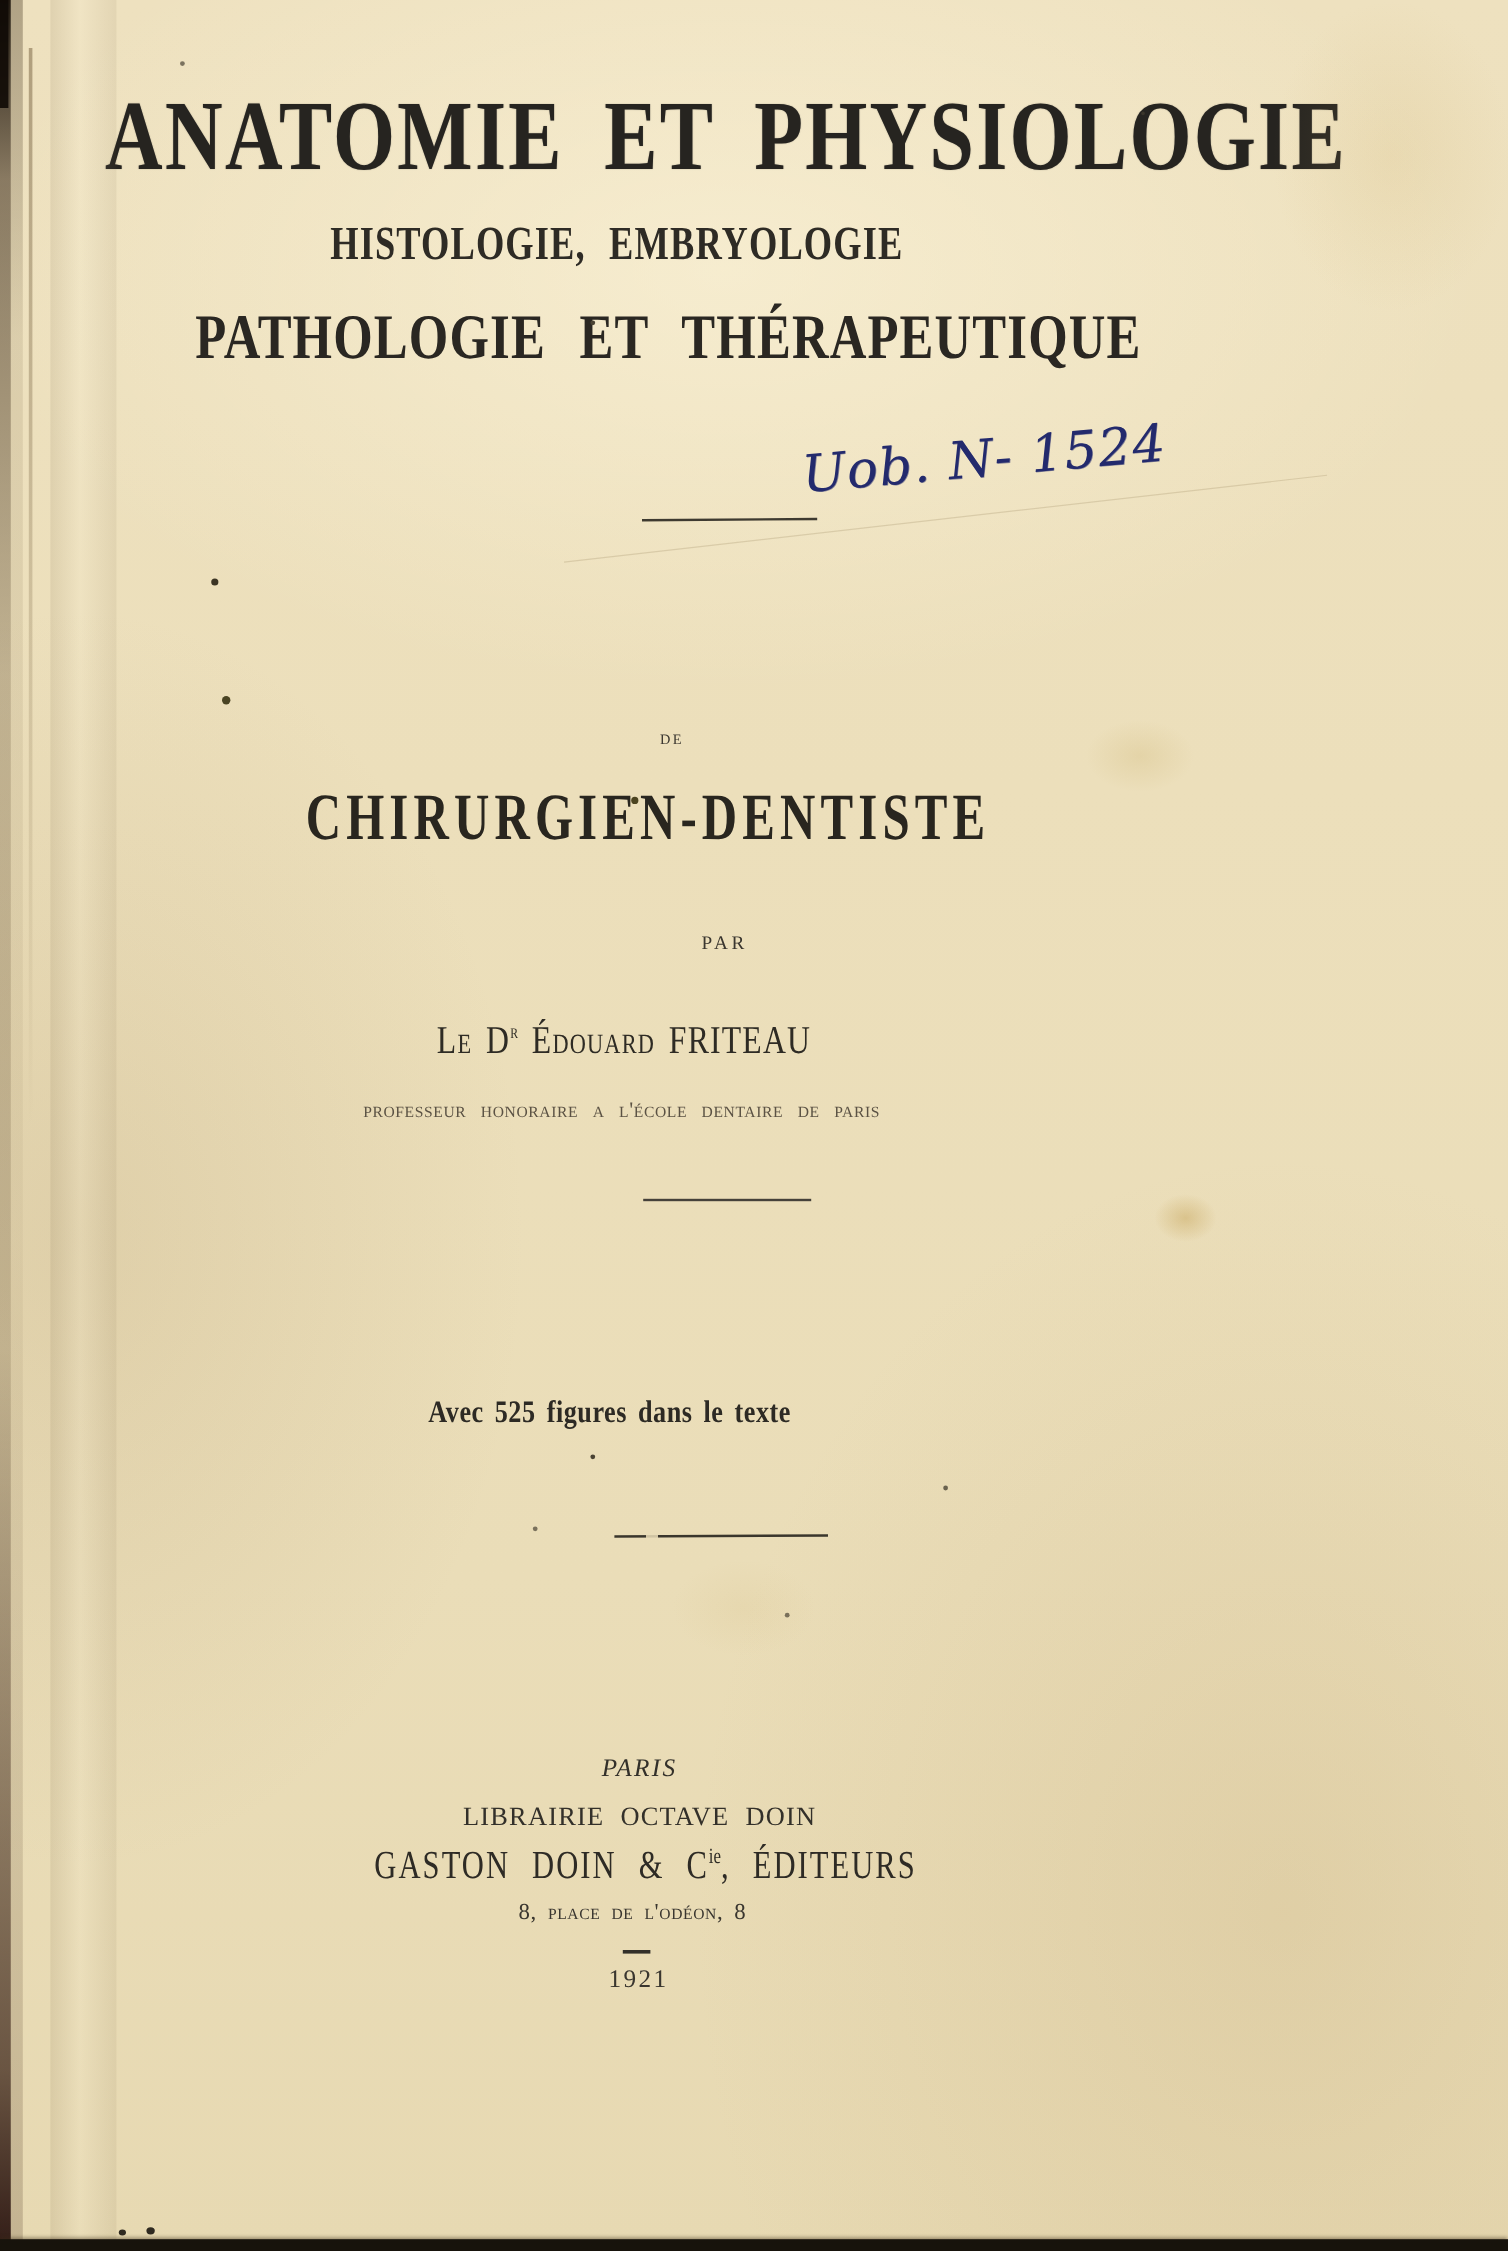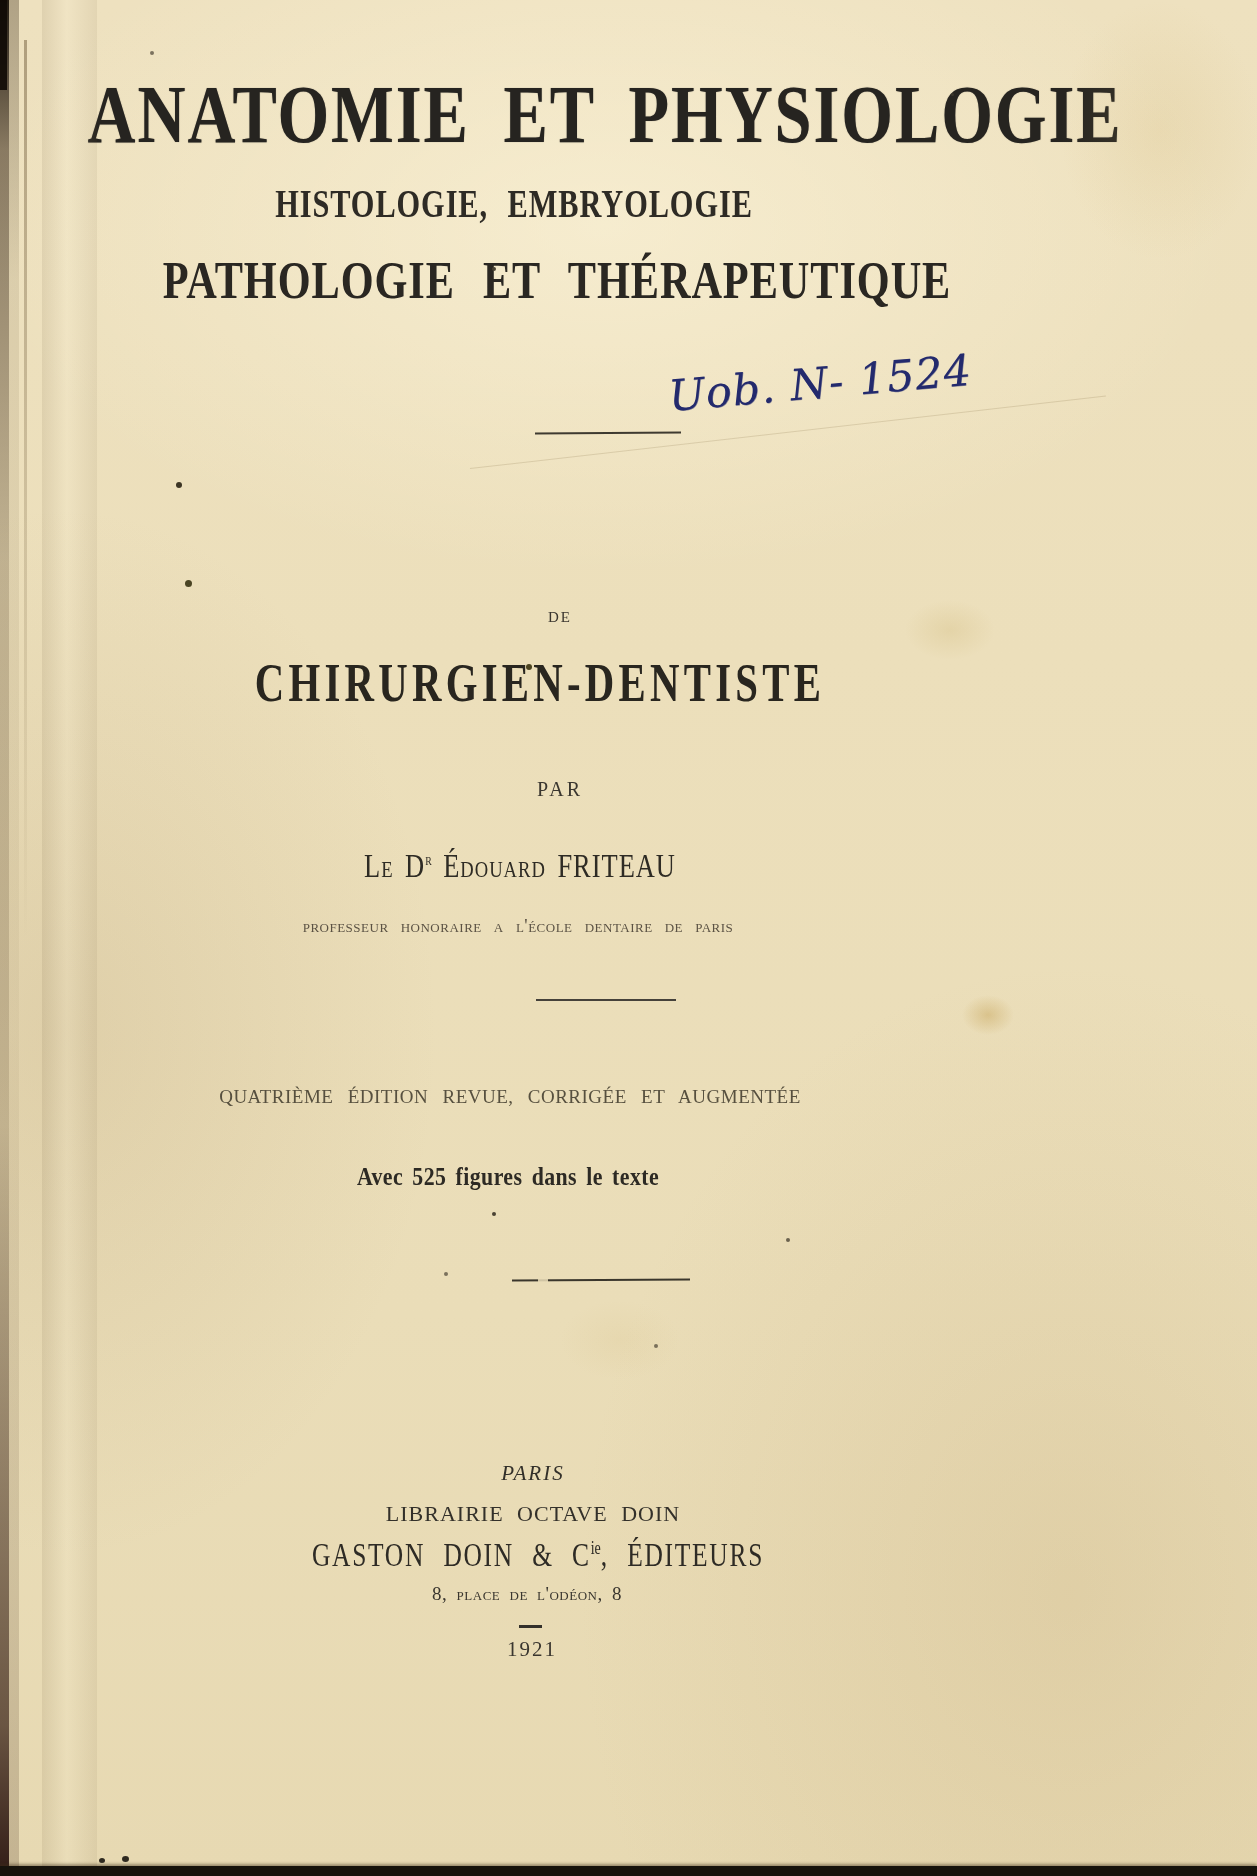--- a/index.html
+++ b/index.html
@@ -21,24 +21,24 @@
   .title1{font-size:70px;font-weight:bold;letter-spacing:2px;word-spacing:16px;
           transform:translateX(-50%) scale(0.95,1.18);color:#262420;text-shadow:0 0 1px rgba(38,36,32,0.4);}
   .title2{font-size:33px;font-weight:bold;word-spacing:12px;letter-spacing:1px;
           transform:translateX(-50%) scale(0.92,1.2);color:#2e2b25;}
   .title3{font-size:46px;font-weight:bold;word-spacing:18px;letter-spacing:1px;
           transform:translateX(-50%) scale(0.92,1.15);color:#2a2722;}
   .hand{font-size:43px;font-style:italic;color:#232a6d;
         font-family:"DejaVu Serif",serif;letter-spacing:1px;
         transform:translateX(-50%) rotate(-5deg);text-shadow:0.5px 0.5px 0 rgba(35,42,109,0.5);}
   .manuel{font-size:26px;word-spacing:18px;letter-spacing:1.5px;color:#33302a;}
-  .de{font-size:15px;letter-spacing:2px;color:#3a362f;}
+  .de{font-size:12px;letter-spacing:2px;color:#3a362f;}
   .chirurgien{font-size:48px;font-weight:bold;letter-spacing:5px;
           transform:translateX(-50%) scale(0.85,1.15);color:#29261f;}
-  .par{font-size:20px;letter-spacing:3px;color:#3a362f;}
+  .par{font-size:16px;letter-spacing:3px;color:#3a362f;margin-left:44px;}
   .author{font-size:27px;font-variant:small-caps;letter-spacing:1px;word-spacing:4px;
           transform:translateX(-50%) scale(0.98,1.22);color:#2e2b24;}
   .author sup,.gaston sup{font-size:0.55em;vertical-align:super;letter-spacing:0;}
   .authtitle{font-size:18.5px;font-variant:small-caps;word-spacing:7px;letter-spacing:0.5px;color:#5b5244;}
   .edition{font-size:19px;word-spacing:9px;letter-spacing:0.5px;color:#57503f;}
   .avec{font-size:26px;font-weight:bold;letter-spacing:0.5px;word-spacing:4px;
         transform:translateX(-50%) scale(0.84,1.0);color:#2d2a24;}
   .paris{font-size:21px;letter-spacing:2px;color:#33302a;}
   .librairie{font-size:22px;word-spacing:7px;letter-spacing:1px;color:#33302a;}
   .gaston{font-size:30px;word-spacing:12px;letter-spacing:2px;
@@ -84,21 +84,20 @@
   <div class="line ctr chirurgien" style="left:540px;top:650px;">CHIRURGIEN-DENTISTE</div>
 
   <div class="line ctr par" style="left:560px;top:778px;">PAR</div>
 
   <div class="line author" style="left:520px;top:848px;"><span>Le D</span><sup>r</sup><span> Édouard FRITEAU</span></div>
 
   <div class="line ctr authtitle" style="left:518px;top:916px;">professeur honoraire a l'école dentaire de paris</div>
 
   <div class="rule" style="left:536px;top:999px;width:140px;height:2px;background:#45413a;"></div>
 
-  <div class="line ctr edition" style="left:510px;top:1086px;">QUATRIÈME ÉDITION REVUE, CORRIGÉE ET AUGMENTÉE</div>
 
   <div class="line ctr avec" style="left:508px;top:1162px;">Avec 525 figures dans le texte</div>
 
   <div class="rule" style="left:512px;top:1279px;width:178px;height:2px;background:linear-gradient(90deg,#3a362c 0 26px,rgba(58,54,44,0.15) 26px 36px,#3a362c 36px 100%);transform:rotate(-0.3deg);"></div>
 
   <div class="line ctr paris" style="left:533px;top:1461px;font-style:italic;">PARIS</div>
 
   <div class="line ctr librairie" style="left:533px;top:1501px;">LIBRAIRIE OCTAVE DOIN</div>
 
   <div class="line gaston" style="left:538px;top:1536px;"><span>GASTON DOIN &amp; C</span><sup>ie</sup><span>, ÉDITEURS</span></div>

